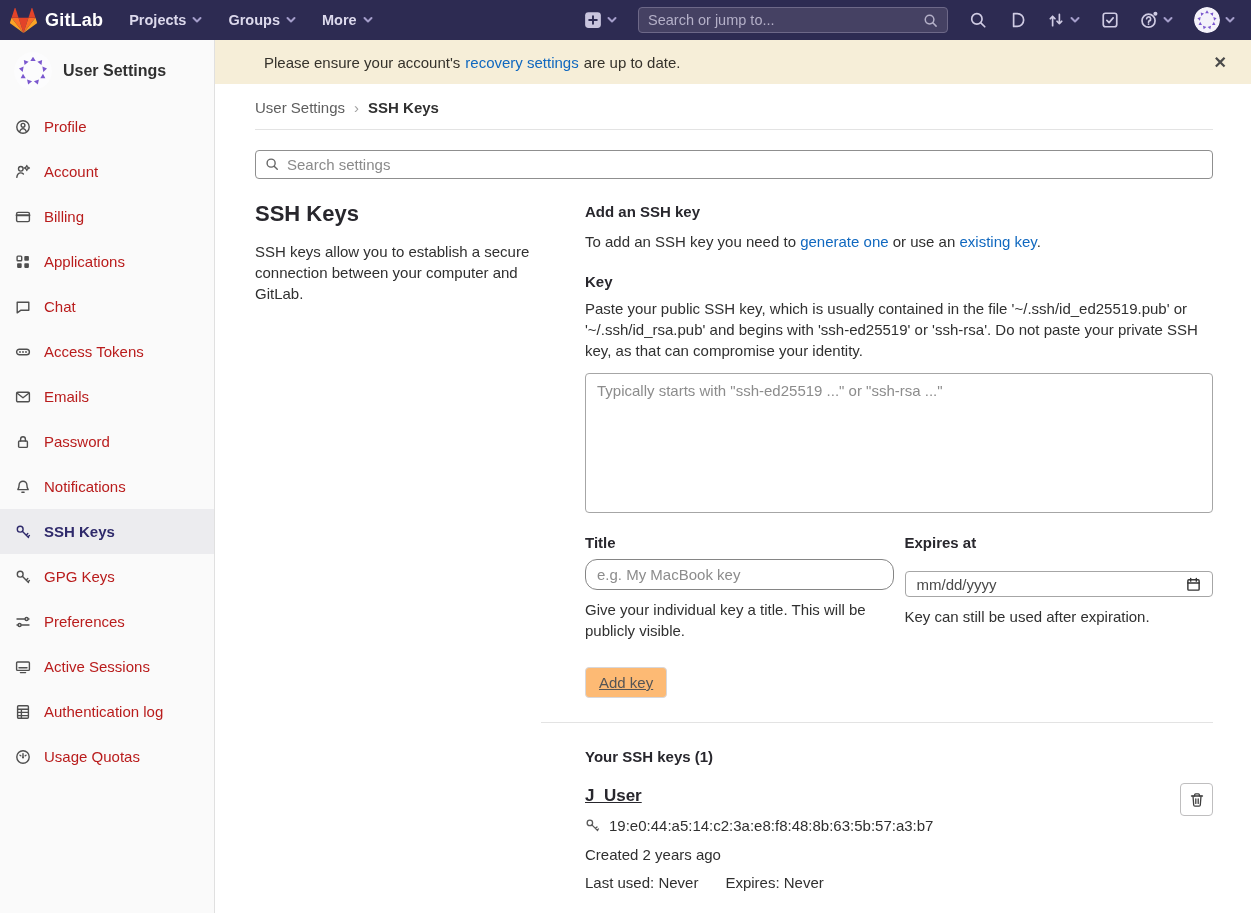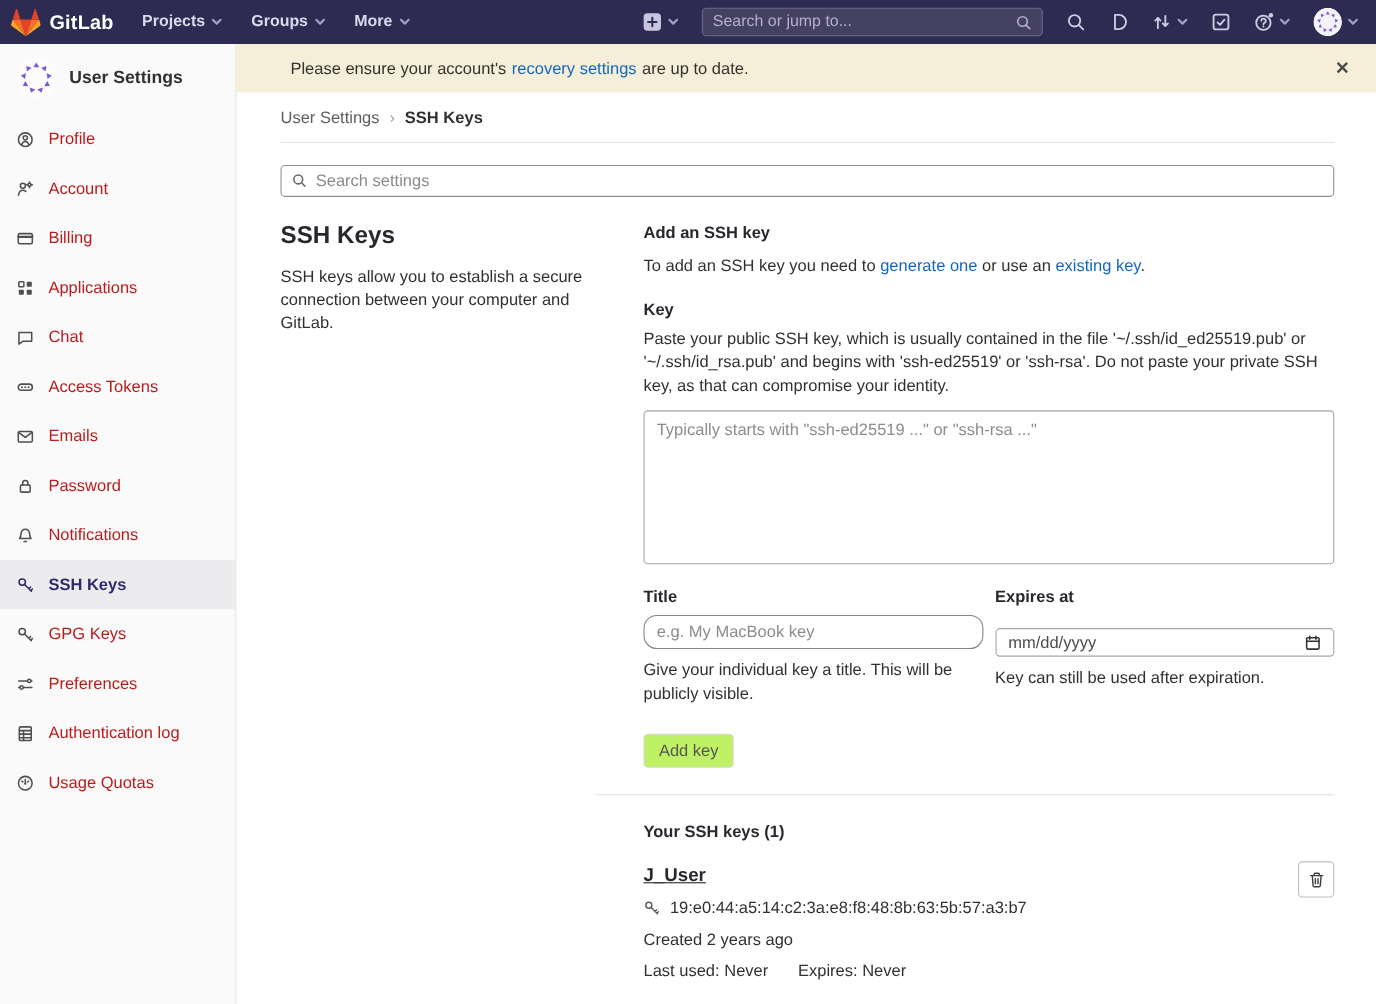--- a/index.html
+++ b/index.html
@@ -115,23 +115,23 @@
   .field input::placeholder { color: #8c8c8c; }
   .date-input {
     height: 26px; margin-top: 20px; border: 1px solid #a6a6a6; border-radius: 4px;
     display: flex; align-items: center; justify-content: space-between;
     padding: 0 11px; color: #4a4a4a; cursor: text; background: #fff;
   }
   .date-input svg { width: 15px; height: 15px; stroke: #333; stroke-width: 1.5; fill: none; stroke-linecap: round; }
   .help { margin-top: 9px; line-height: 21px; }
 
   .add-key {
-    margin-top: 26px; height: 31px; padding: 0 13px; background: #bef264;
+    margin-top: 26px; height: 31px; padding: 0 13px; background: #fdba74;
     border: 1px solid #d8d7da; border-radius: 4px; font-size: 15px; color: #555;
-    cursor: pointer; font-family: "Liberation Sans", sans-serif;
+    cursor: pointer; font-family: "Liberation Sans", sans-serif; text-decoration: underline;
   }
   .col-right hr { border: none; border-top: 1px solid #e3e3e3; margin: 24px 0 0 -44px; }
   .h-yourkeys { margin-top: 25px; }
 
   .key-entry { margin-top: 21px; position: relative; padding-right: 48px; }
   .key-title { font-size: 17px; font-weight: 700; color: #28272d; display: inline-block; text-decoration: underline; }
   .fingerprint { display: flex; align-items: center; gap: 9px; margin-top: 11px; }
   .fingerprint svg { width: 15px; height: 15px; stroke: #5a5a5a; stroke-width: 1.4; fill: none; stroke-linecap: round; stroke-linejoin: round; }
   .created { margin-top: 12px; }
   .usage { margin-top: 11px; display: flex; gap: 27px; }
@@ -367,20 +367,27 @@
           <span>GPG Keys</span>
         </div>
         <div class="nav-item">
           <svg viewBox="0 0 16 16">
               <path d="M2 5h7.8M13.4 5H14"></path>
               <circle cx="11.6" cy="5" r="1.5"></circle>
               <path d="M2 11h1M6.4 11H14"></path>
               <circle cx="4.6" cy="11" r="1.5"></circle>
             </svg>
           <span>Preferences</span>
+        </div>
+        <div class="nav-item">
+          <svg viewBox="0 0 16 16">
+              <rect x="1.6" y="3" width="12.8" height="8.4" rx="1"></rect>
+              <path d="M4 8.8h8M5.4 13.6h5.2"></path>
+            </svg>
+          <span>Active Sessions</span>
         </div>
         <div class="nav-item">
           <svg viewBox="0 0 16 16">
               <rect x="2.6" y="1.8" width="10.8" height="12.4" rx="1"></rect>
               <path d="M2.6 5.2h10.8M2.6 8.4h10.8M2.6 11.6h10.8M6.4 5.2v9"></path>
             </svg>
           <span>Authentication log</span>
         </div>
         <div class="nav-item">
           <svg viewBox="0 0 16 16">

